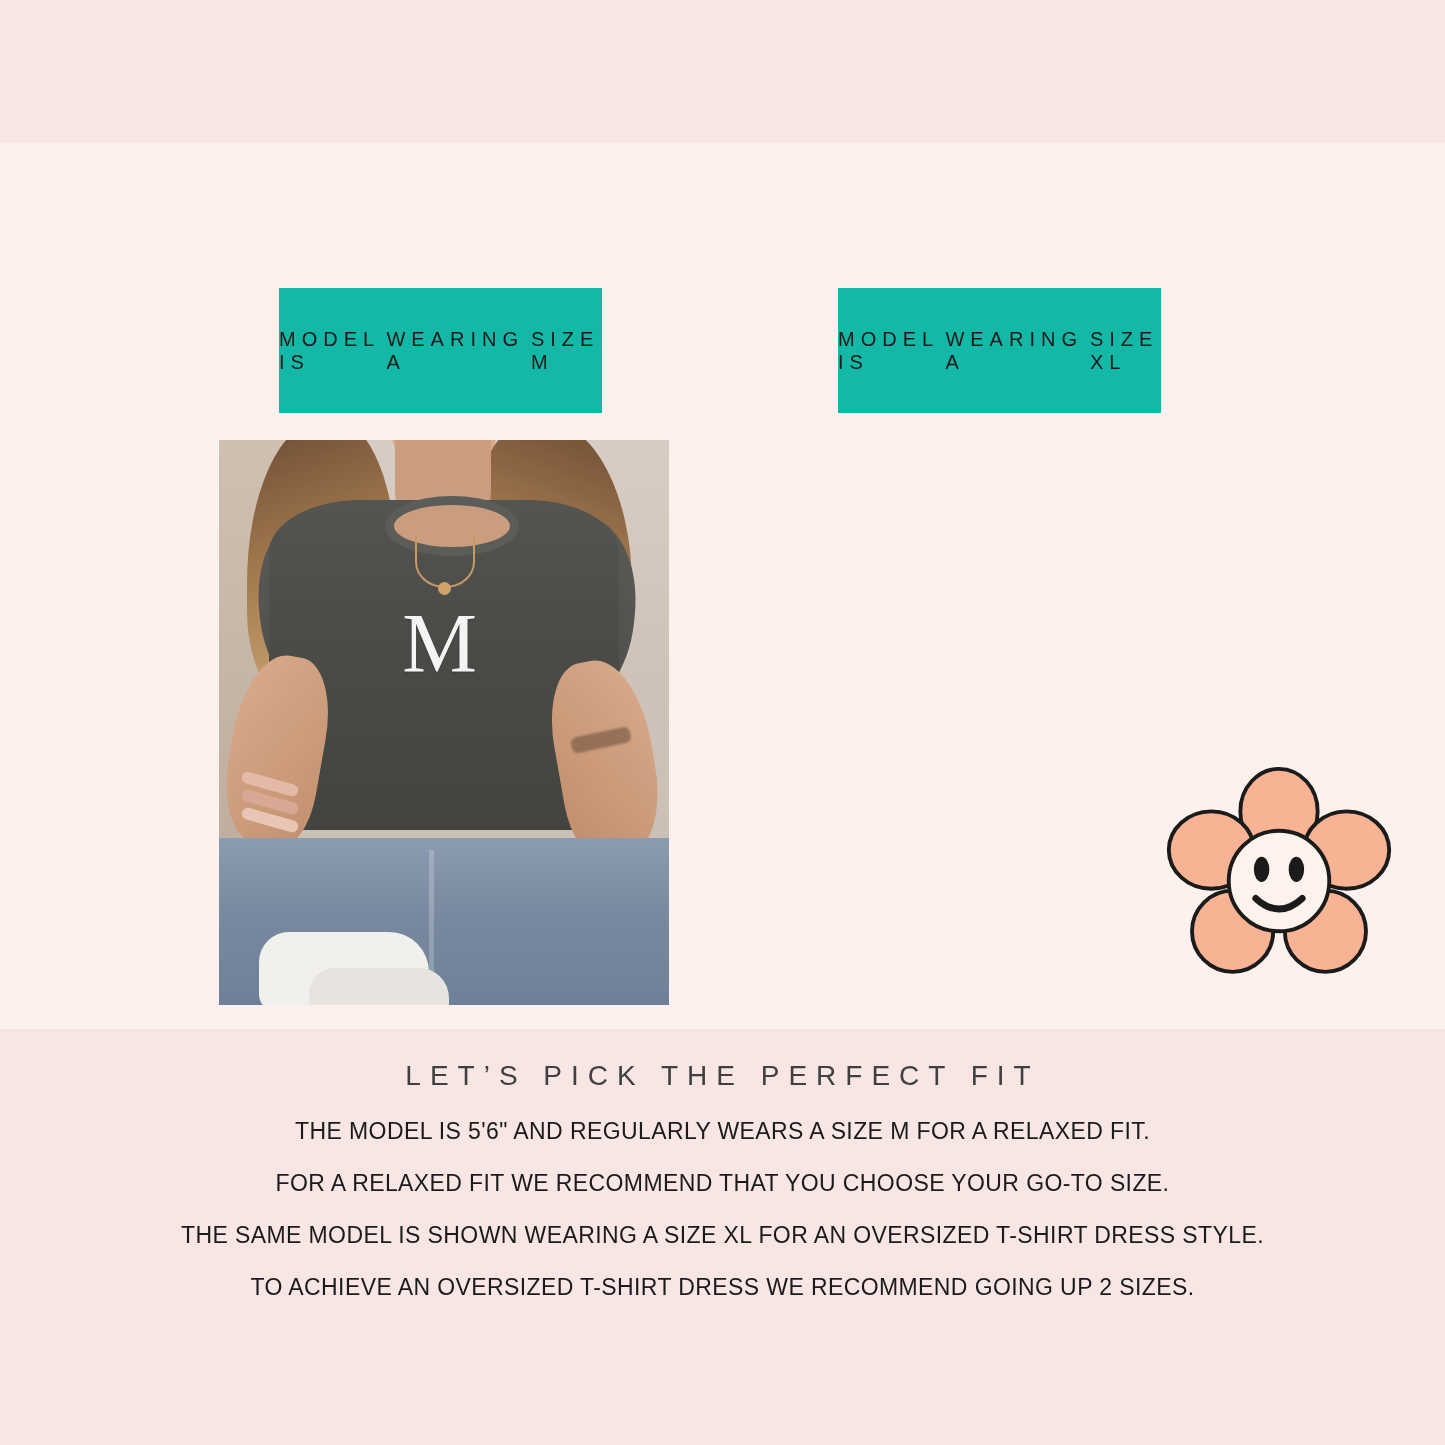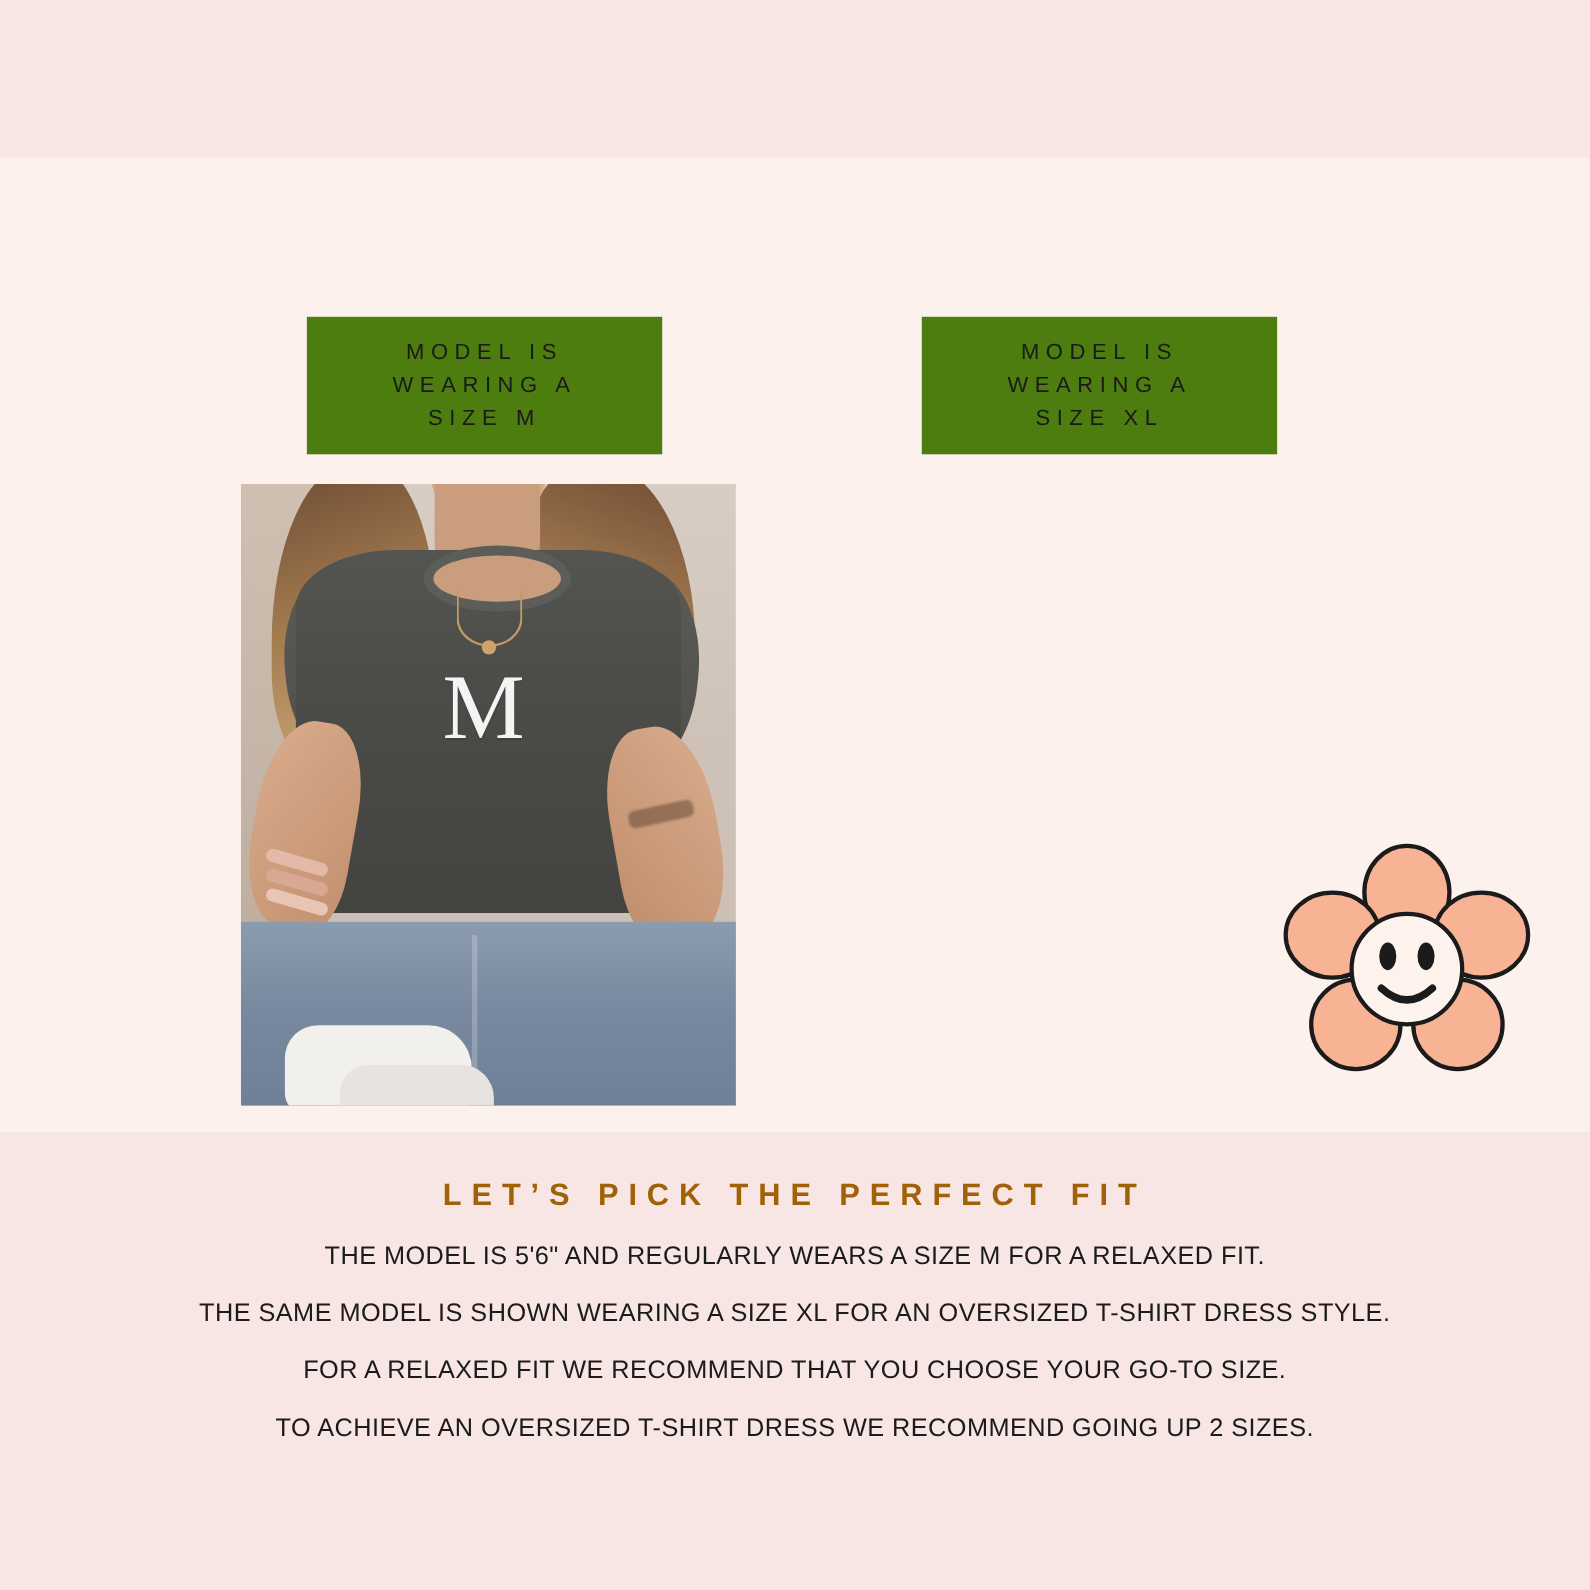--- a/index.html
+++ b/index.html
@@ -70,23 +70,23 @@
     height: 752px;
     background: #fdf1ed;
   }
 
   
   .label-box {
     position: absolute;
     top: 288px;
     width: 323px;
     height: 125px;
-    background: #4d7c0f;
+    background: #14b8a6;
     display: flex;
-    flex-direction: column;
+    flex-direction: row;
     align-items: center;
     justify-content: center;
     gap: 7px;
   }
   .label-box.left { left: 279px; }
   .label-box.right { left: 838px; }
   .label-line {
     font-family: "Liberation Sans", sans-serif;
     font-size: 20px;
     letter-spacing: 6px;
@@ -317,25 +317,25 @@
   
   .bottom {
     position: absolute;
     left: 0; top: 1029px;
     width: 100%;
     height: 416px;
     background: #f7e6e4;
     text-align: center;
   }
   .bottom-heading {
-    margin-top: 41px;
+    margin-top: 31px;
     font-size: 28px;
     letter-spacing: 9px;
-    font-weight: bold;
-    color: #a16207;
+    font-weight: normal;
+    color: #404040;
     text-transform: uppercase;
     font-family: "Liberation Sans", sans-serif;
   }
   .bottom-lines {
     margin-top: 26px;
   }
   .bottom-line {
     font-size: 23px;
     letter-spacing: 0.4px;
     color: #1b1b1b;
@@ -418,19 +418,19 @@
       <ellipse cx="102" cy="108" rx="8" ry="13" fill="#1b1b1b"></ellipse>
       <ellipse cx="138" cy="108" rx="8" ry="13" fill="#1b1b1b"></ellipse>
       <path d="M96 138 Q120 160 144 138" fill="none" stroke="#1b1b1b" stroke-width="7" stroke-linecap="round"></path>
     </svg>
   </div>
 
   <div class="bottom">
     <div class="bottom-heading">LET’S PICK THE PERFECT FIT</div>
     <div class="bottom-lines">
       <p class="bottom-line">THE MODEL IS 5'6" AND REGULARLY WEARS A SIZE M FOR A RELAXED FIT.</p>
+      <p class="bottom-line">FOR A RELAXED FIT WE RECOMMEND THAT YOU CHOOSE YOUR GO-TO SIZE.</p>
       <p class="bottom-line">THE SAME MODEL IS SHOWN WEARING A SIZE XL FOR AN OVERSIZED T-SHIRT DRESS STYLE.</p>
-      <p class="bottom-line">FOR A RELAXED FIT WE RECOMMEND THAT YOU CHOOSE YOUR GO-TO SIZE.</p>
       <p class="bottom-line">TO ACHIEVE AN OVERSIZED T-SHIRT DRESS WE RECOMMEND GOING UP 2 SIZES.</p>
     </div>
   </div>
 
 </div>
 
 </body></html>

